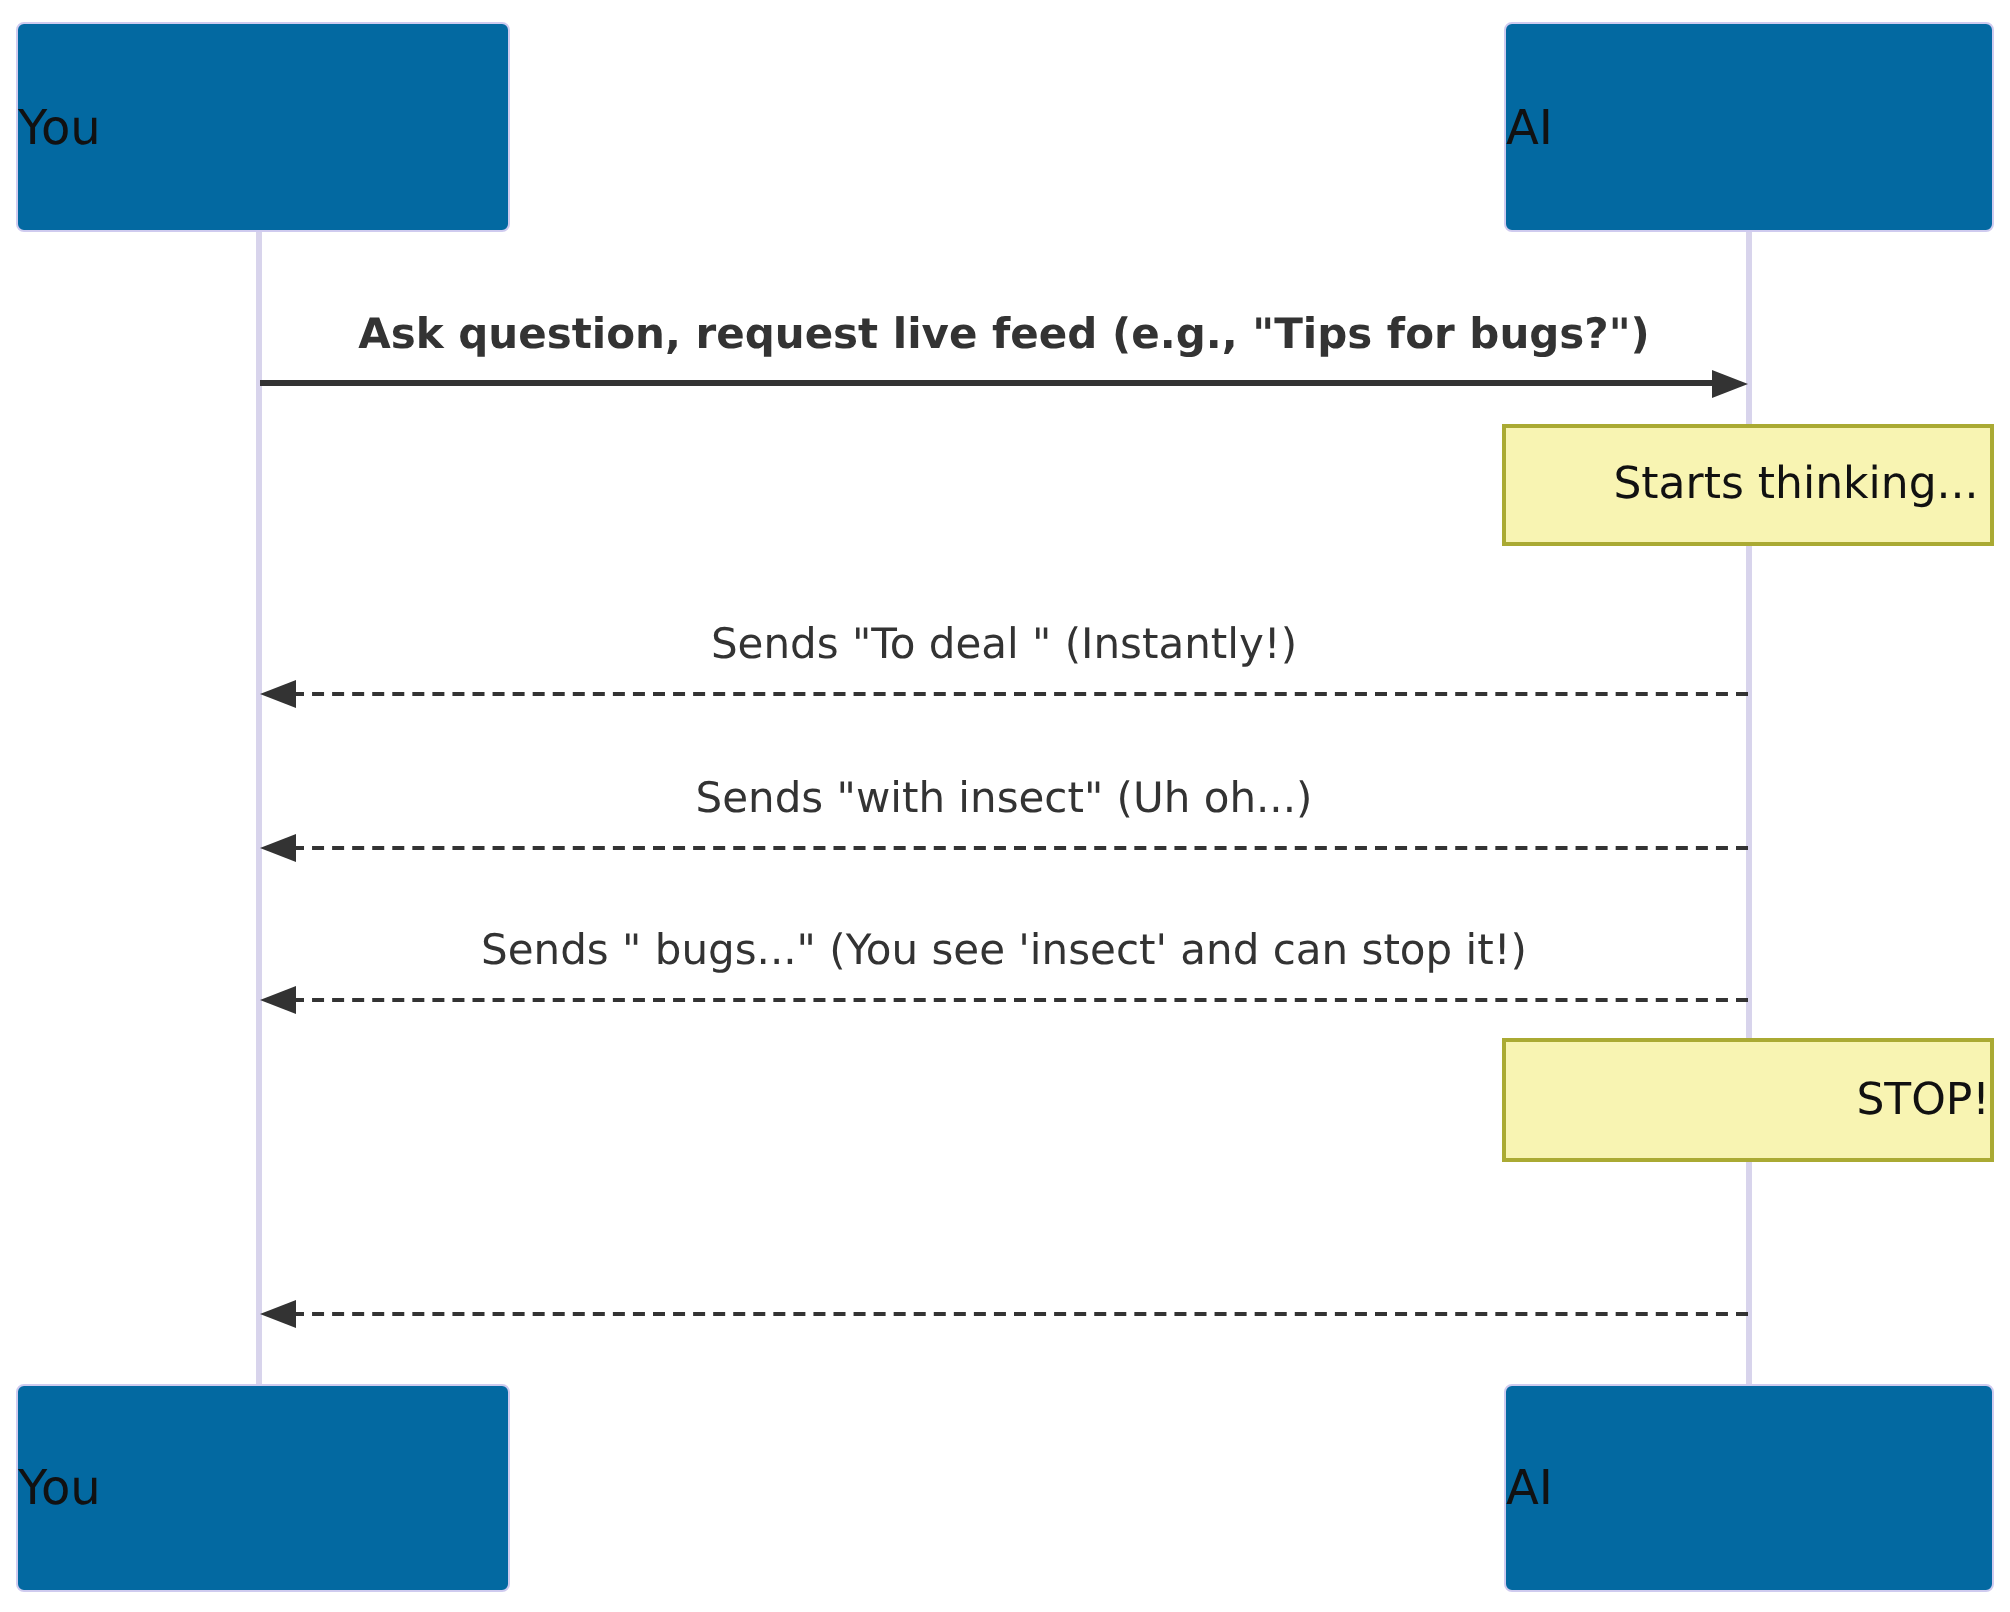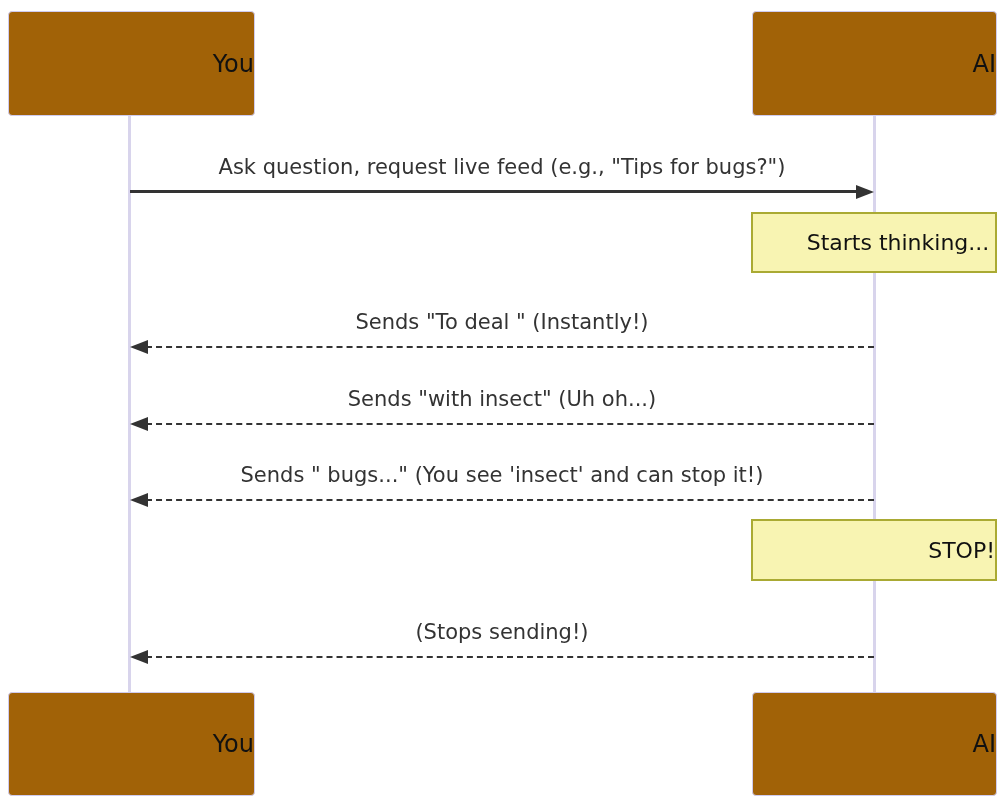--- a/index.html
+++ b/index.html
@@ -5,43 +5,43 @@
   html,body{margin:0;padding:0;background:#ffffff;}
   #diagram{
     position:relative;
     width:1005px;height:806px;
     background:#ffffff;
     font-family:"DejaVu Sans","Liberation Sans",sans-serif;
     overflow:hidden;
   }
   .actor{
     position:absolute;
-    background:#a16207;
+    background:#0369a1;
     border:1px solid #cfcbef;
     border-radius:4px;
-    display:flex;align-items:center;justify-content:flex-end;
+    display:flex;align-items:center;justify-content:flex-start;
     font-size:24px;color:#111;
     box-sizing:border-box;
   }
   .actor-top-you{left:8px;top:11px;width:247px;height:105px;}
   .actor-top-ai{left:752px;top:11px;width:245px;height:105px;}
   .actor-bottom-you{left:8px;top:692px;width:247px;height:104px;}
   .actor-bottom-ai{left:752px;top:692px;width:245px;height:104px;}
   .lifeline{
     position:absolute;top:116px;height:576px;width:3px;
     background:#d8d4ec;
   }
   .lifeline-you{left:128px;}
   .lifeline-ai{left:873px;}
   .msg-label{
     position:absolute;left:130px;width:744px;height:30px;
     display:flex;align-items:center;justify-content:center;
     font-size:21px;color:#333;white-space:nowrap;
   }
-  .msg1-label{top:152px;}
+  .msg1-label{top:152px;font-weight:bold;}
   .msg2-label{top:307px;}
   .msg3-label{top:384px;}
   .msg4-label{top:460px;}
   .msg5-label{top:617px;}
   .line-solid{
     position:absolute;left:130px;width:728px;height:3px;background:#333333;
   }
   .msg1-line{top:190px;}
   .line-dashed{
     position:absolute;left:146px;width:728px;height:0;
@@ -111,21 +111,20 @@
   <div class="arrow-left arrow3"></div>
 
   <div class="msg-label msg4-label">Sends " bugs..." (You see 'insect' and can stop it!)</div>
   <div class="line-dashed msg4-line"></div>
   <div class="arrow-left arrow4"></div>
 
   <div class="note note2">
     <span>STOP!</span>
   </div>
 
-  <div class="msg-label msg5-label">(Stops sending!)</div>
   <div class="line-dashed msg5-line"></div>
   <div class="arrow-left arrow5"></div>
 
   <div class="actor actor-bottom-you">
     <span>You</span>
   </div>
   <div class="actor actor-bottom-ai">
     <span>AI</span>
   </div>
 

